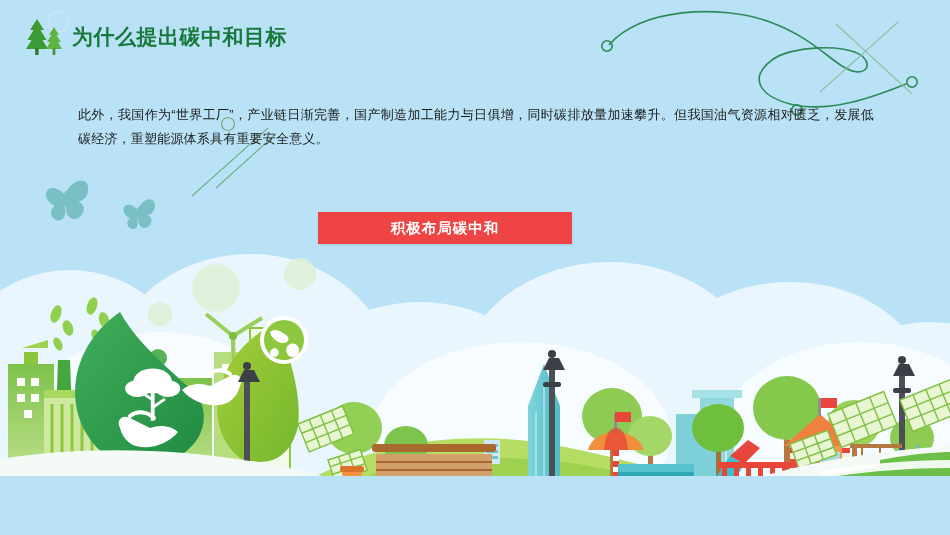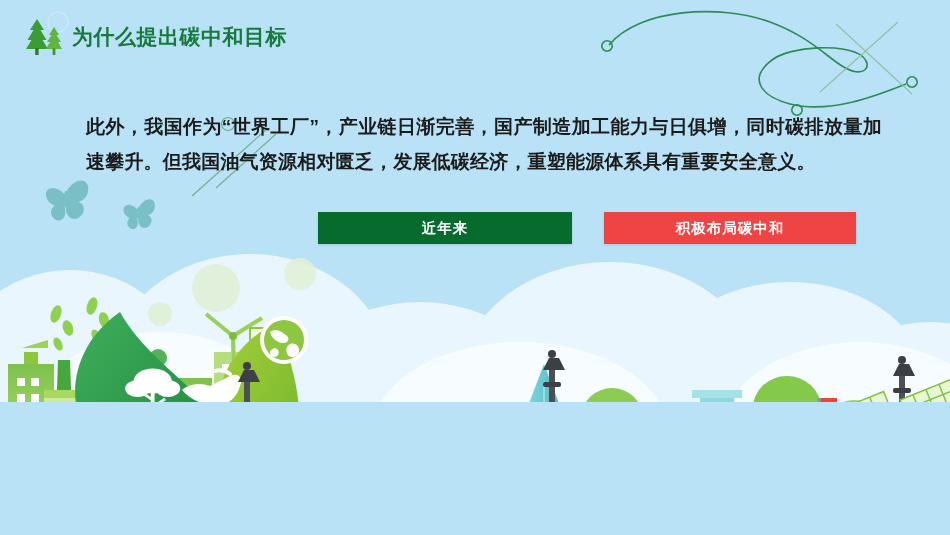--- a/index.html
+++ b/index.html
@@ -2,38 +2,38 @@
 <html><head>
 <meta charset="utf-8">
 <style>
   html,body{margin:0;padding:0;}
   body{
     width:950px;height:535px;overflow:hidden;
     background:#b9e2f7;
     font-family:"Liberation Sans","DejaVu Sans",sans-serif;
     position:relative;
   }
-  #slide{position:absolute;left:0;top:0;width:950px;height:402px;overflow:hidden;background:#b9e2f7;}
+  #slide{position:absolute;left:0;top:0;width:950px;height:476px;overflow:hidden;background:#b9e2f7;}
 
   
   .layer{position:absolute;left:0;top:0;width:950px;height:535px;}
   .layer svg{display:block;}
 
   
   #header{position:absolute;left:24px;top:14px;height:44px;display:flex;align-items:center;z-index:40;}
   #trees-icon{width:42px;height:42px;margin-right:6px;}
   #page-title{
     font-size:21px;font-weight:700;color:#17793c;letter-spacing:.5px;
     white-space:nowrap;line-height:1;
   }
 
   
   #paragraph{
-    position:absolute;left:86px;top:90px;width:796px;z-index:40;
-    font-size:19px;line-height:1.85;color:#1b1b1b;font-weight:700;
+    position:absolute;left:78px;top:90px;width:796px;z-index:40;
+    font-size:13px;line-height:1.85;color:#1b1b1b;font-weight:400;
     text-align:justify;letter-spacing:.2px;
   }
 
   
   #button-grid{
     position:absolute;left:318px;top:212px;z-index:45;
     display:grid;grid-template-columns:254px 252px;grid-template-rows:32px 32px;
     column-gap:32px;row-gap:52px;
   }
   .tag-btn{
@@ -109,21 +109,20 @@
         <path d="M30 12 L35 20 L32.5 20 L37 27 L34 27 L38 34 L22 34 L26 27 L23 27 L27.5 20 L25 20 Z"></path>
         <rect x="28.6" y="33" width="2.8" height="7" fill="#4a9636"></rect>
       </g>
     </svg>
     <div id="page-title">为什么提出碳中和目标</div>
   </div>
 
   <p id="paragraph">此外，我国作为“世界工厂”，产业链日渐完善，国产制造加工能力与日俱增，同时碳排放量加速攀升。但我国油气资源相对匮乏，发展低碳经济，重塑能源体系具有重要安全意义。</p>
 
   <div id="button-grid">
-    <div class="tag-btn dark">近年来</div>
     <div class="tag-btn bright">积极布局碳中和</div>
   </div>
 
   <div id="illustration">
     <svg width="950" height="303" viewBox="0 0 950 303" xmlns="http://www.w3.org/2000/svg">
       <defs>
         <linearGradient id="leafDark" x1="0" y1="0" x2="1" y2="1">
           <stop offset="0" stop-color="#3fae5a"></stop>
             <stop offset="1" stop-color="#1f8a41"></stop>
         </linearGradient>

